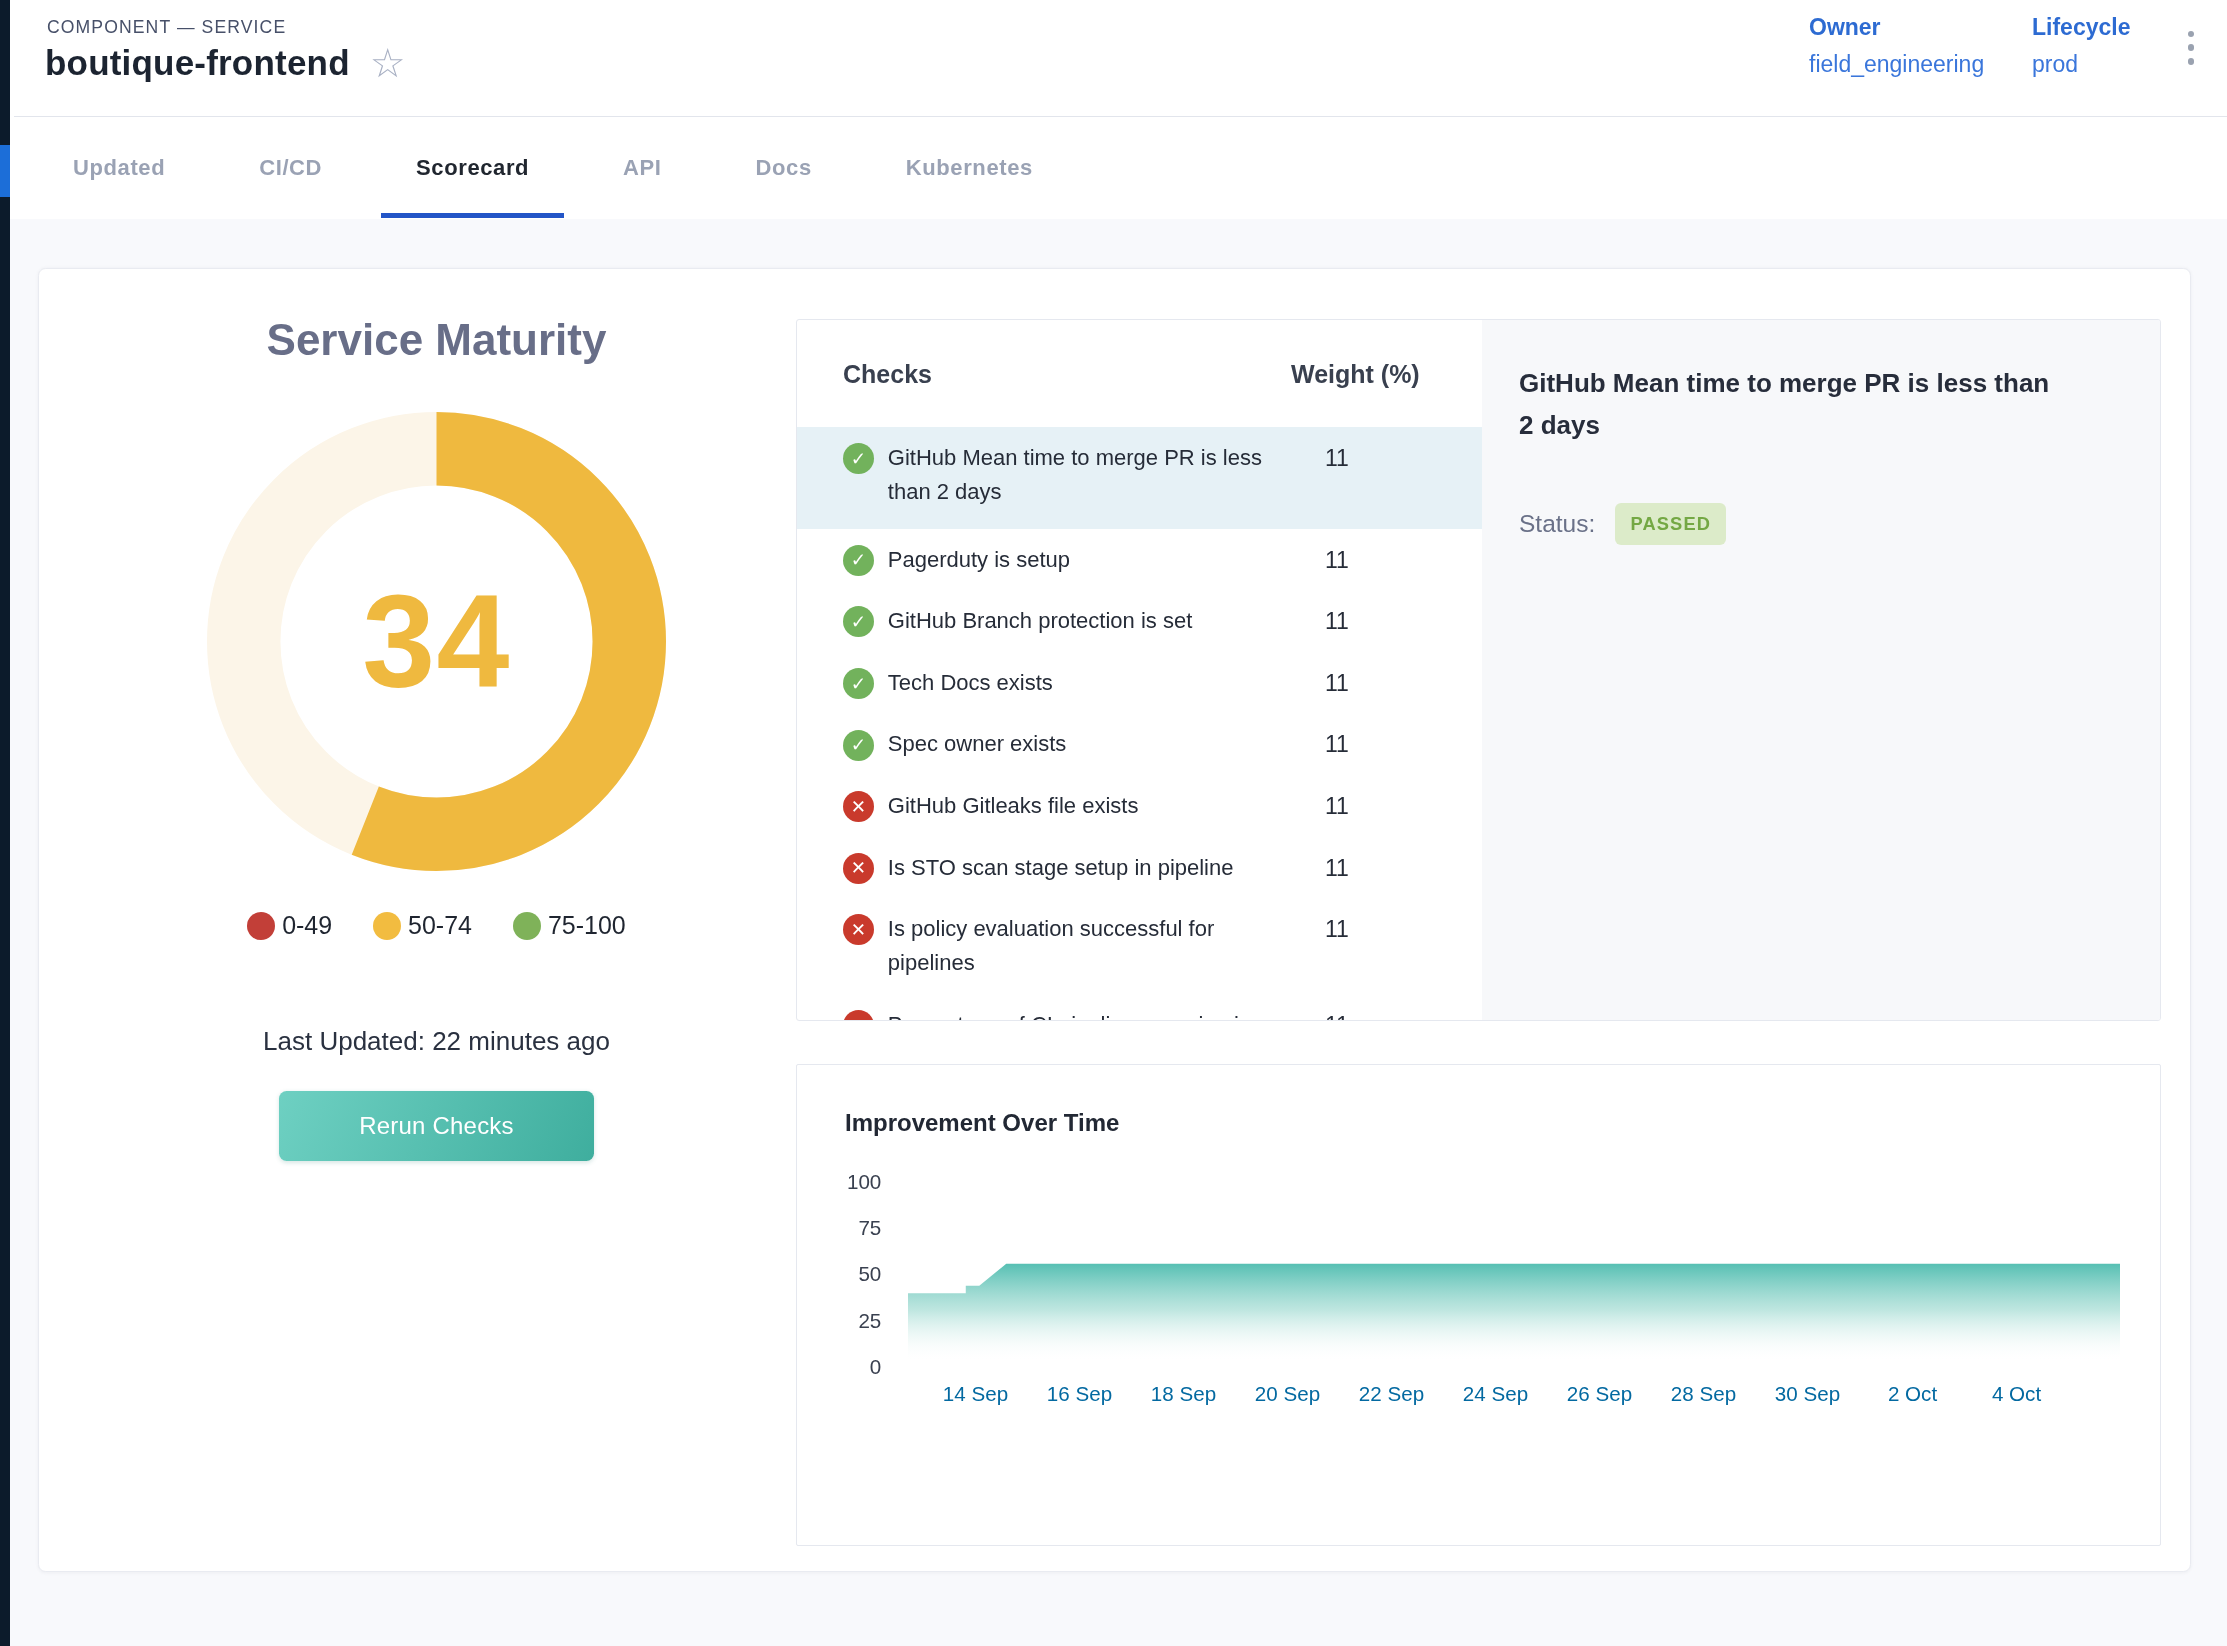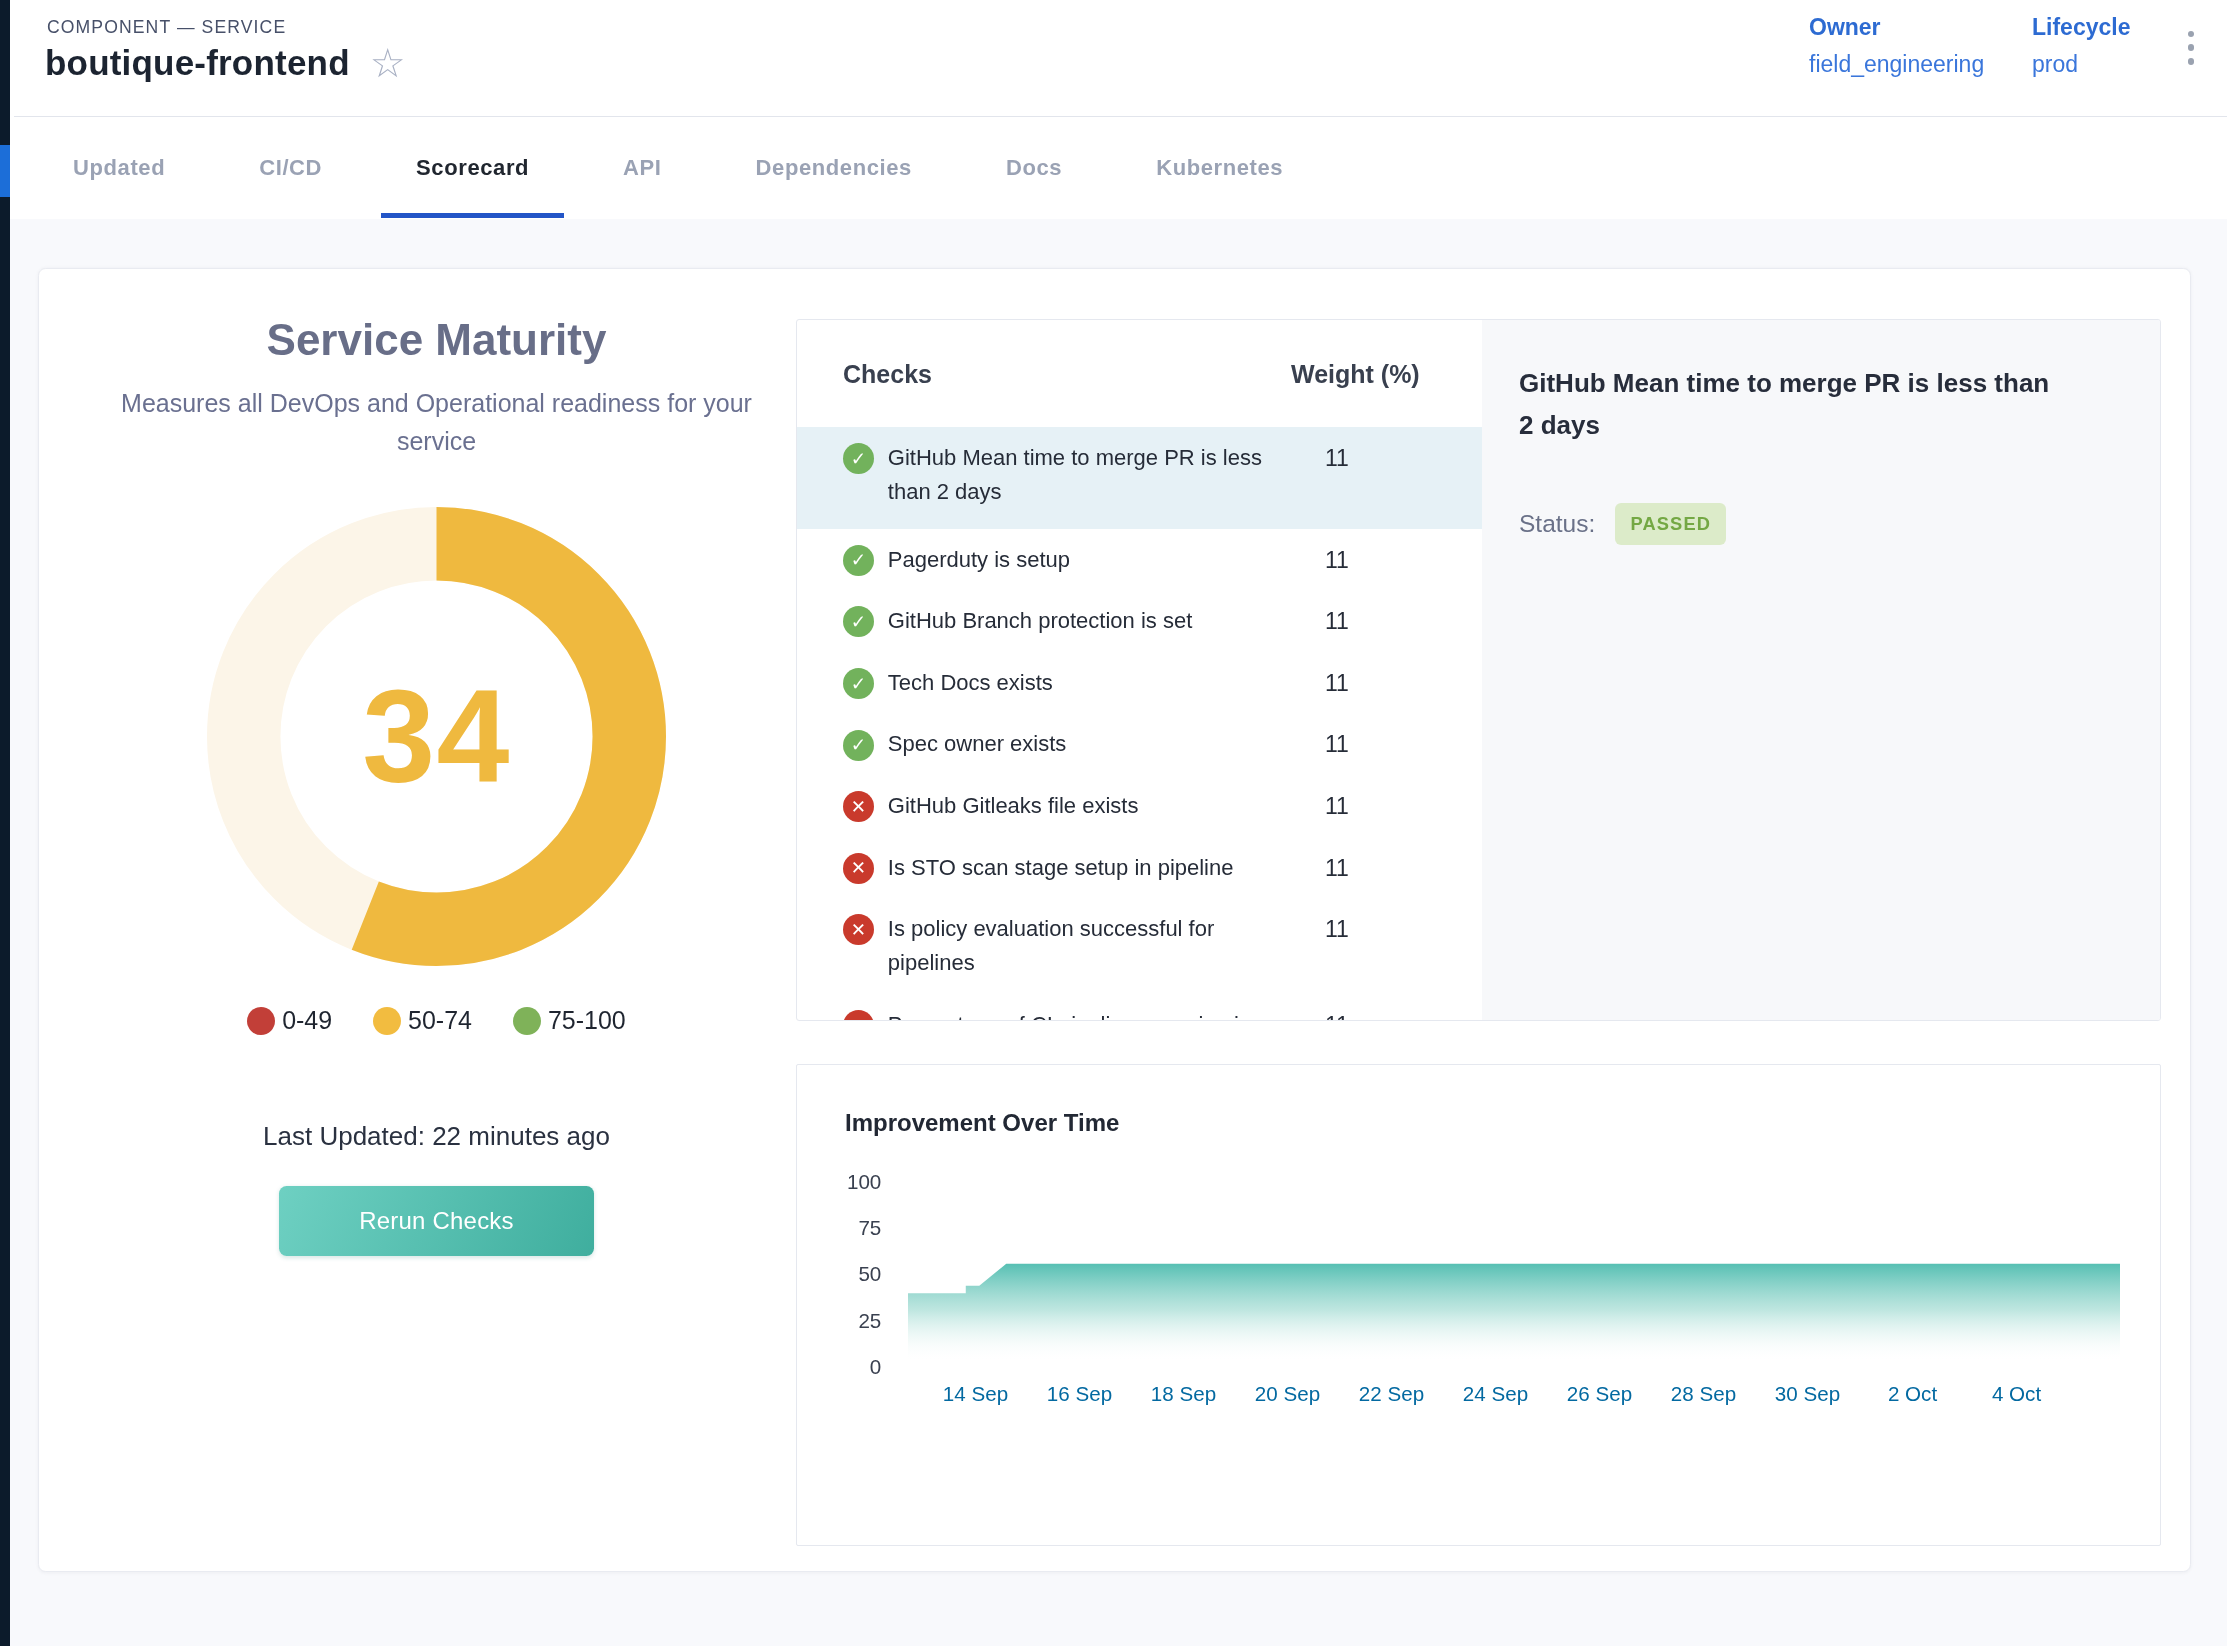--- a/index.html
+++ b/index.html
@@ -111,31 +111,29 @@
         <span class="kebab-dot"></span>
         <span class="kebab-dot"></span>
     </button>
   </header>
 
   <nav class="tabsbar" id="tabsbar">
       <button class="tab">Updated</button>
       <button class="tab">CI/CD</button>
       <button class="tab active">Scorecard</button>
       <button class="tab">API</button>
-      <button class="tab">Dependencies</button>
       <button class="tab">Docs</button>
       <button class="tab">Kubernetes</button>
     </nav>
 
   <main class="content">
     <section class="card">
 
       <div class="left-col">
         <h2 class="maturity-title">Service Maturity</h2>
-        <p class="maturity-subtitle">Measures all DevOps and Operational readiness for your service</p>
         <div class="donut-wrap">
           <svg viewBox="0 0 600 600" width="459" height="459">
             <circle id="donut-track" cx="300" cy="300" r="252" fill="none" stroke-width="96" stroke="#FCF5E8"></circle>
             <circle id="donut-value" cx="300" cy="300" r="252" fill="none" stroke-width="96" transform="rotate(-90 300 300)" stroke="#EFB93F" stroke-dasharray="886.6831105491833 1583.3626974092558"></circle>
           </svg>
           <div class="donut-score" id="donut-score" style="color: rgb(239, 185, 63);">34</div>
         </div>
         <div class="legend" id="legend">
             <span class="legend-item">
               <span class="legend-dot" style="background: rgb(194, 63, 56);"></span>

